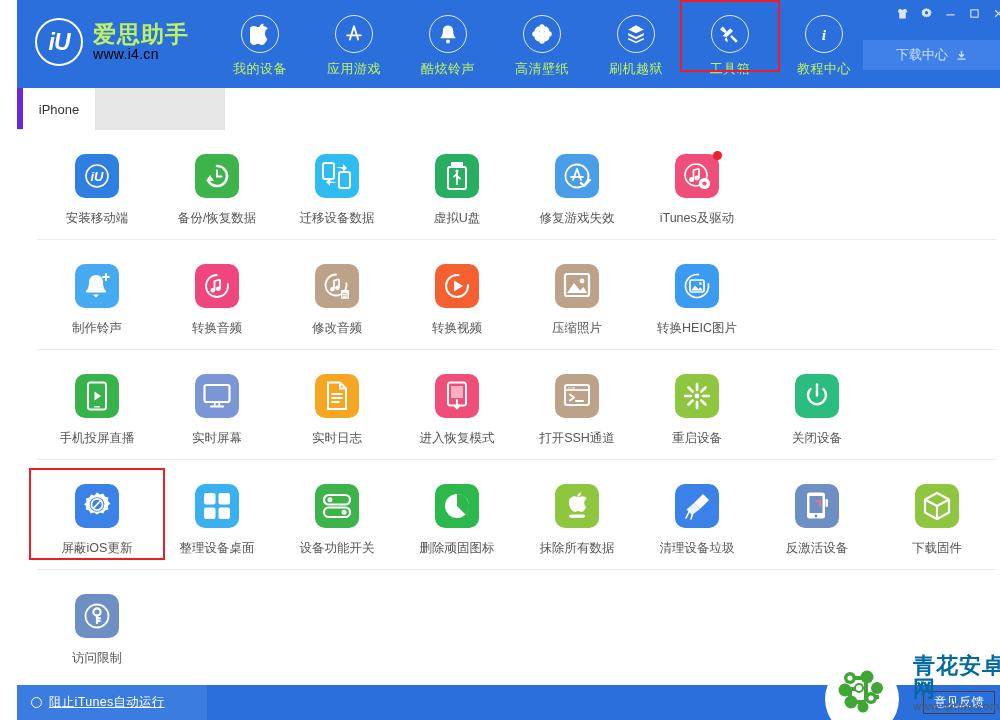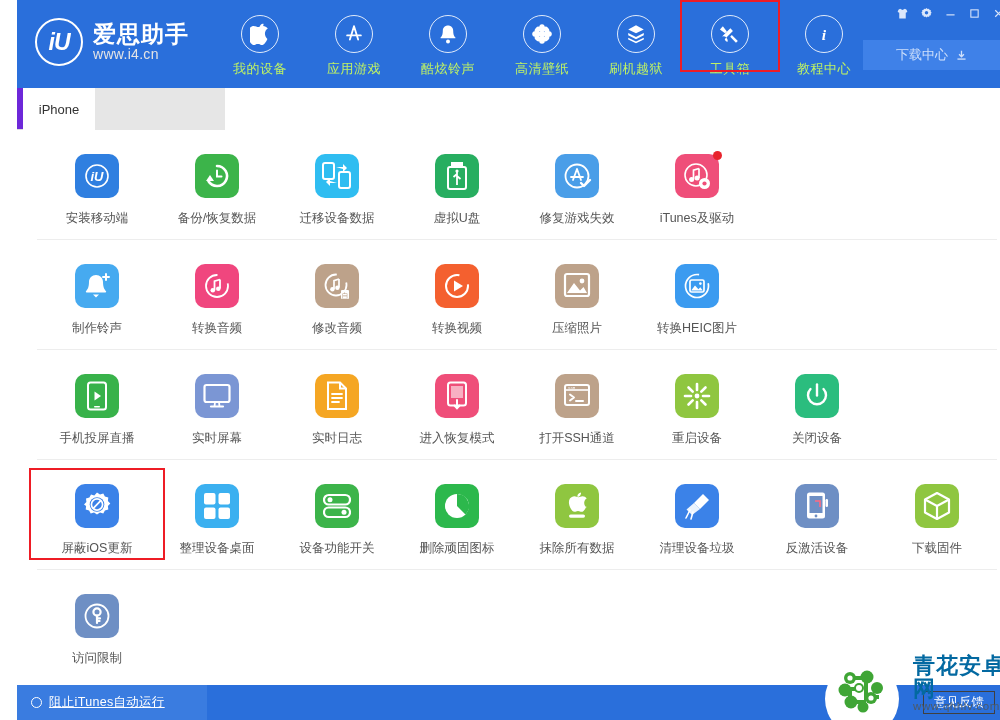--- a/index.html
+++ b/index.html
@@ -28,24 +28,24 @@
     position:absolute; left:18px; top:18px; display:flex; align-items:center; gap:10px;
   }
   .logo-circle {
     width:48px; height:48px; border-radius:50%;
     border:2.5px solid #ffffff; display:flex; align-items:center; justify-content:center;
     color:#fff; font-size:23px; font-weight:bold; font-style:italic;
     letter-spacing:-1px;
   }
   .logo-text { display:flex; flex-direction:column; justify-content:center; }
   .logo-cn {
-    color:#ffffff; font-size:23px; font-weight:bold; letter-spacing:1px; line-height:1.05;
+    color:#bef264; font-size:23px; font-weight:bold; letter-spacing:1px; line-height:1.05;
   }
   .logo-url {
-    color:#e5e5e5; font-size:14px; line-height:1.15; letter-spacing:.3px;
+    color:#000000; font-size:14px; line-height:1.15; letter-spacing:.3px;
   }
 
   .navbar { position:absolute; left:196px; top:8px; display:flex; }
   .nav-item {
     width:94px; display:flex; flex-direction:column; align-items:center;
     padding-top:7px; cursor:pointer; position:relative;
   }
   .nav-icon {
     width:38px; height:38px; border-radius:50%;
     border:1.6px solid rgba(255,255,255,.85);

